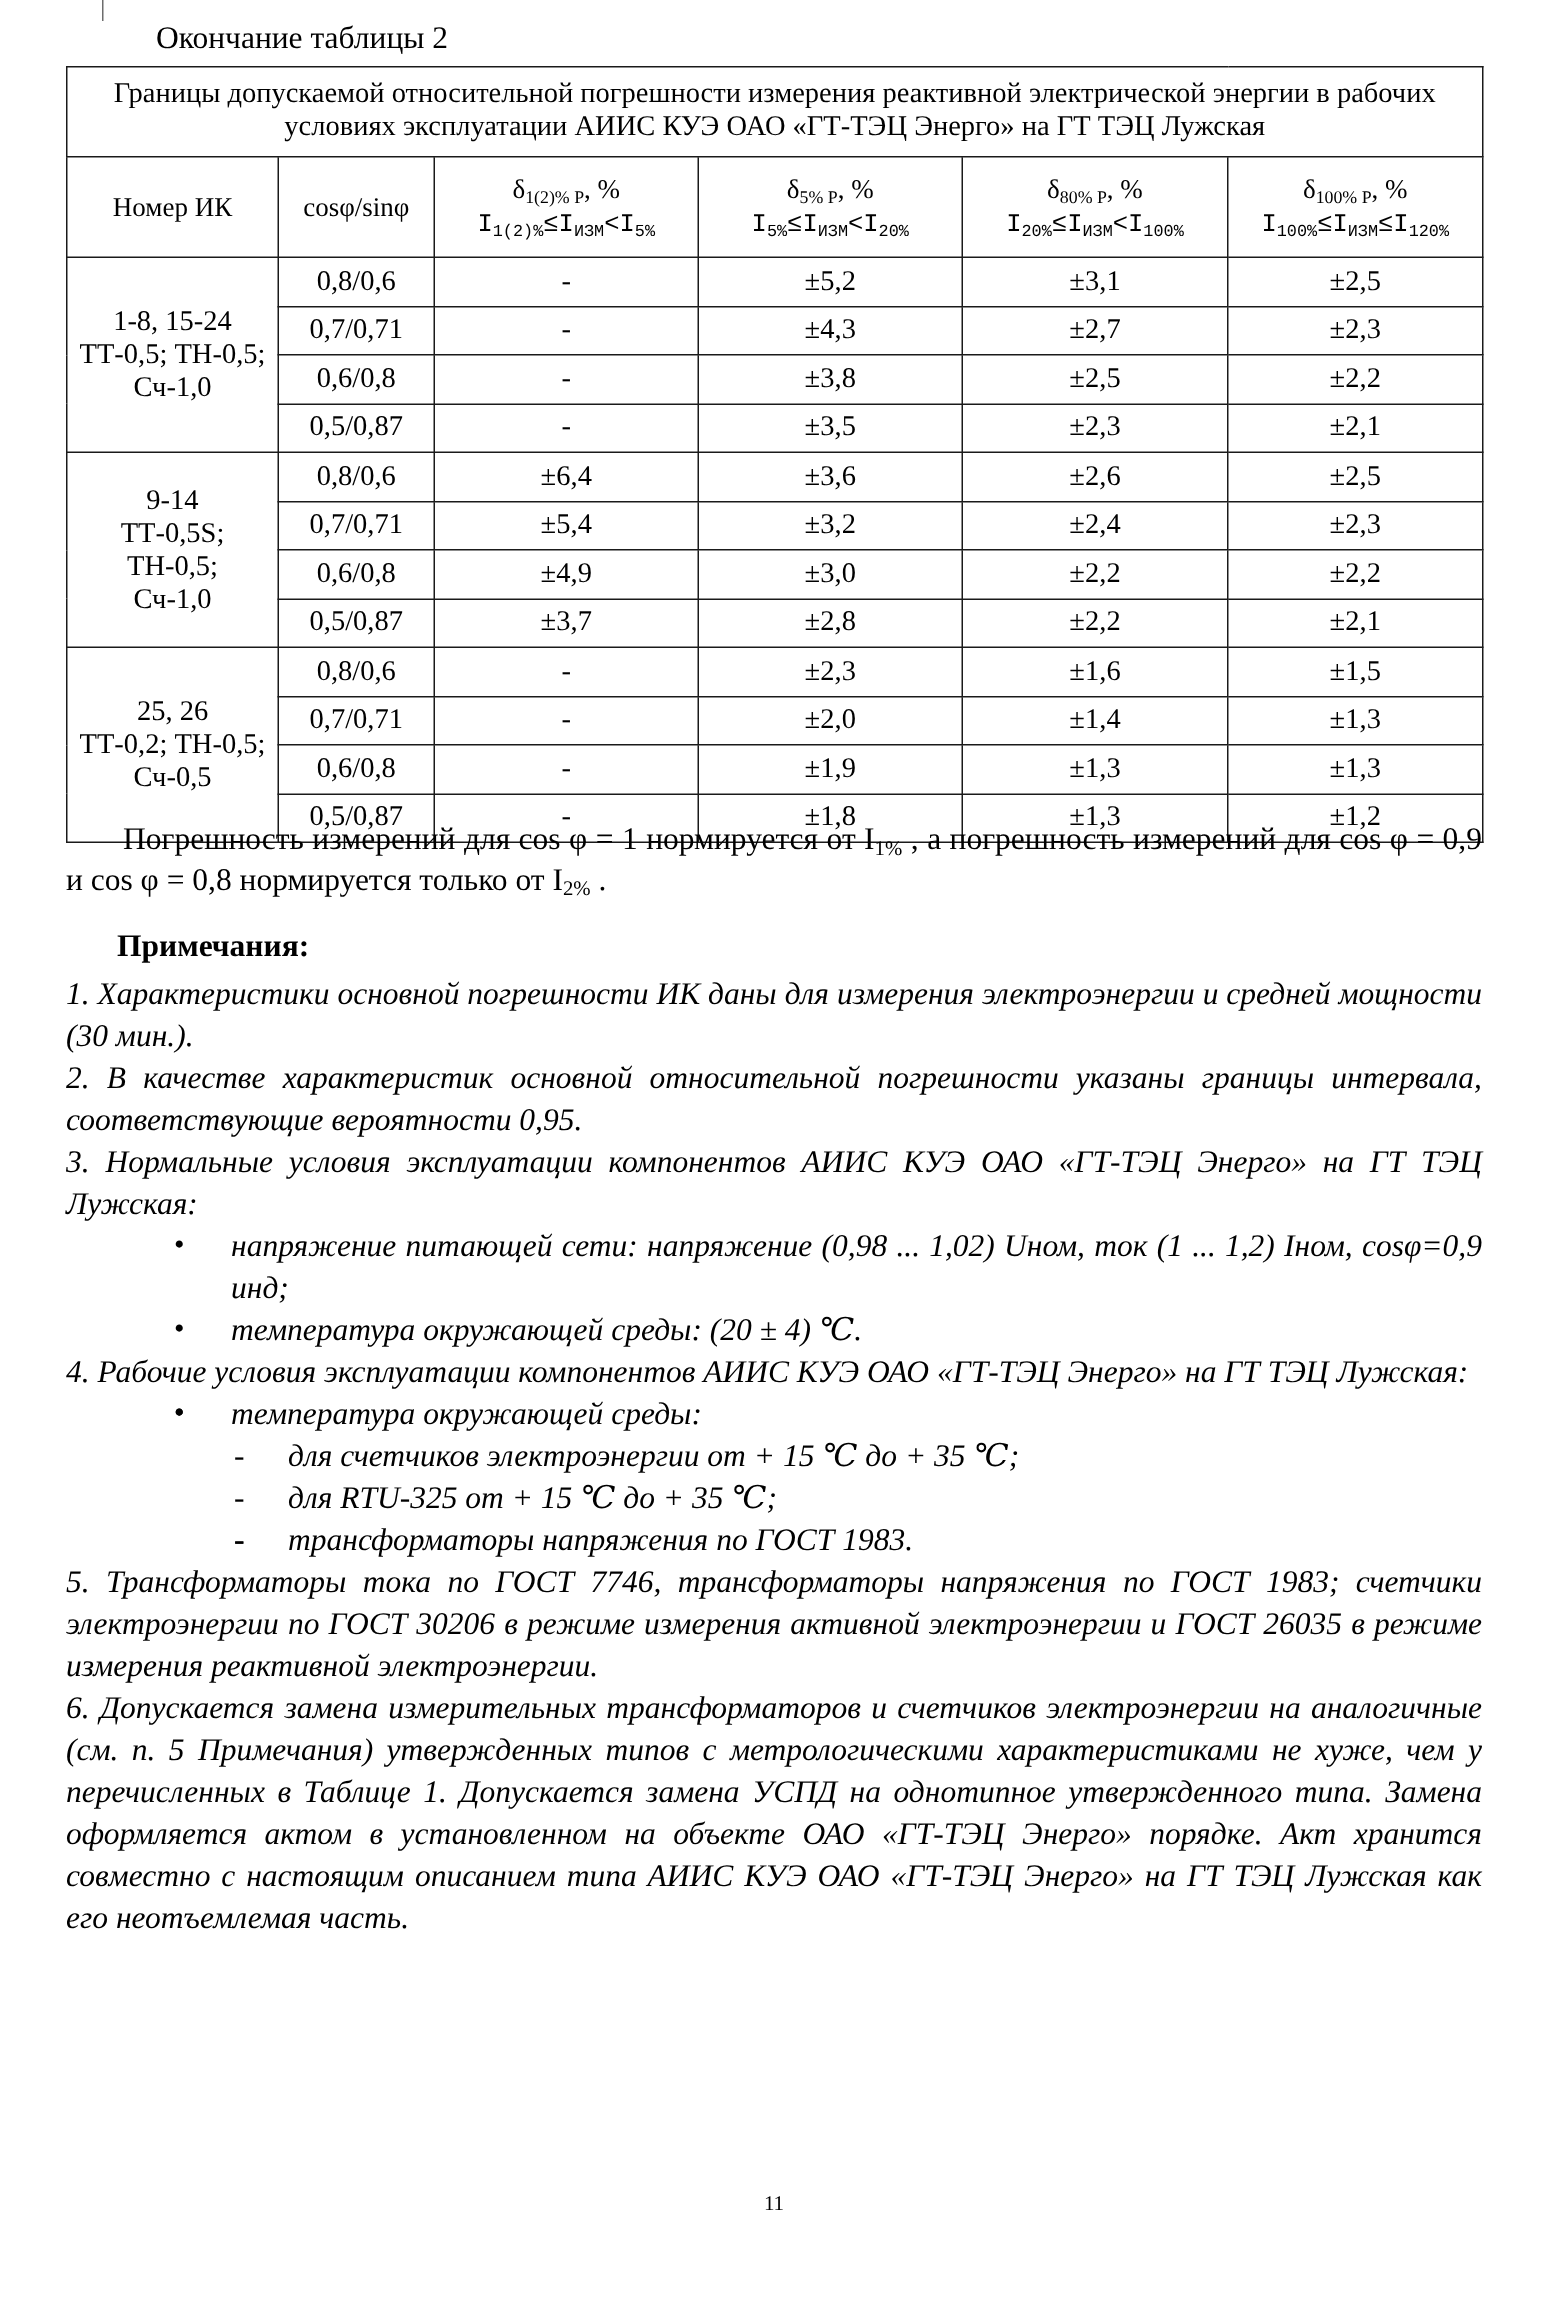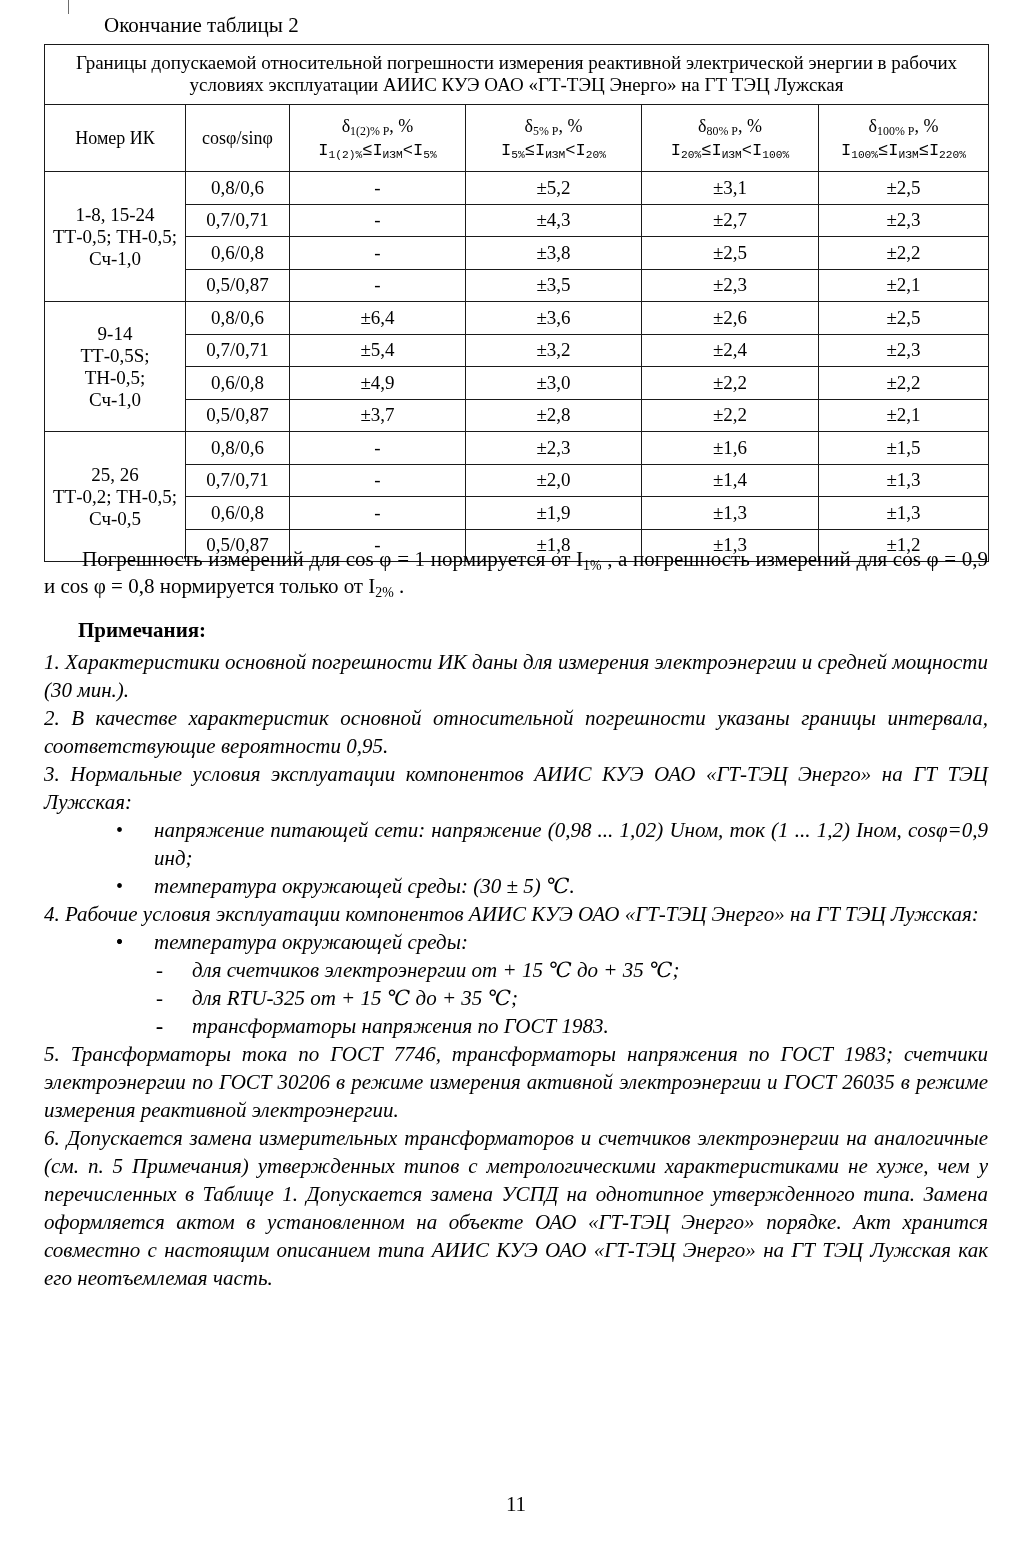--- a/index.html
+++ b/index.html
@@ -156,22 +156,21 @@
     left: 0;
     top: 0;
     font-style: normal;
   }
   .page-num {
     position: absolute;
     left: 0;
     top: 1462px;
     width: 1032px;
     text-align: center;
-    font-size: 21px;
-    margin-top: 30px;
+    font-size: 14px;
   }
 </style>
 </head>
 <body>
 
 <div class="page">
 
   <div class="edge-mark"></div>
 
   <div class="table-caption">Окончание таблицы 2</div>
@@ -204,21 +203,21 @@
           <td class="hdr-cell">
             <span class="hdr-l1">δ<sub>5% P</sub>, %</span>
             <span class="hdr-l2">I<sub>5%</sub>≤I<sub>ИЗМ</sub>&lt;I<sub>20%</sub></span>
           </td>
           <td class="hdr-cell">
             <span class="hdr-l1">δ<sub>80% P</sub>, %</span>
             <span class="hdr-l2">I<sub>20%</sub>≤I<sub>ИЗМ</sub>&lt;I<sub>100%</sub></span>
           </td>
           <td class="hdr-cell">
             <span class="hdr-l1">δ<sub>100% P</sub>, %</span>
-            <span class="hdr-l2">I<sub>100%</sub>≤I<sub>ИЗМ</sub>≤I<sub>220%</sub></span>
+            <span class="hdr-l2">I<sub>100%</sub>≤I<sub>ИЗМ</sub>≤I<sub>120%</sub></span>
           </td>
         </tr>
 
         <tr>
           <td class="grp-cell" rowspan="4">
             <span>1-8, 15-24</span><br>
             <span>ТТ-0,5; ТН-0,5;</span><br>
             <span>Сч-1,0</span>
           </td>
           <td class="cosphi-cell">0,8/0,6</td>
@@ -331,21 +330,21 @@
     <p>1. Характеристики основной погрешности ИК даны для измерения электроэнергии и средней мощности (30 мин.).</p>
     <p>2. В качестве характеристик основной относительной погрешности указаны границы интервала, соответствующие вероятности 0,95.</p>
     <p>3. Нормальные условия эксплуатации компонентов АИИС КУЭ ОАО «ГТ-ТЭЦ Энерго» на ГТ ТЭЦ Лужская:</p>
     <ul class="bullets">
       <li>
         <span class="bul">•</span>
         <span>напряжение питающей сети: напряжение (0,98 ... 1,02) Uном, ток (1 ... 1,2) Iном, cosφ=0,9 инд;</span>
       </li>
       <li>
         <span class="bul">•</span>
-        <span>температура окружающей среды: (30 ± 5) ℃.</span>
+        <span>температура окружающей среды: (20 ± 4) ℃.</span>
       </li>
     </ul>
     <p>4. Рабочие условия эксплуатации компонентов АИИС КУЭ ОАО «ГТ-ТЭЦ Энерго» на ГТ ТЭЦ Лужская:</p>
     <ul class="bullets">
       <li class="nojust">
         <span class="bul">•</span>
       </li>
       <li class="nojust">
         <span class="bul">•</span>
         <span>температура окружающей среды:</span>

